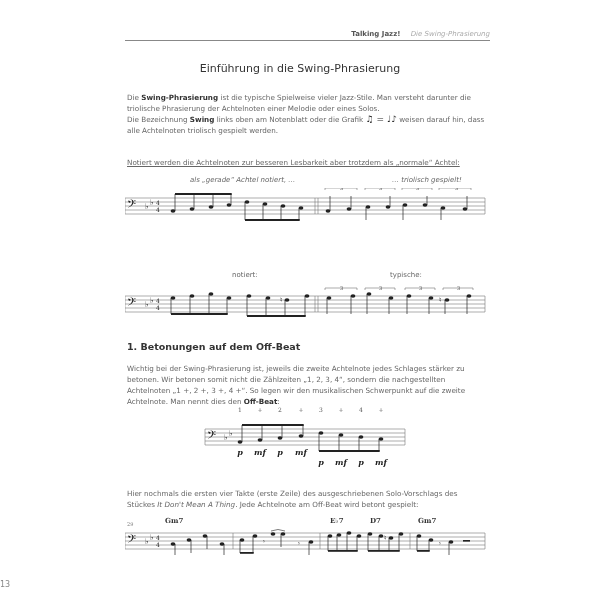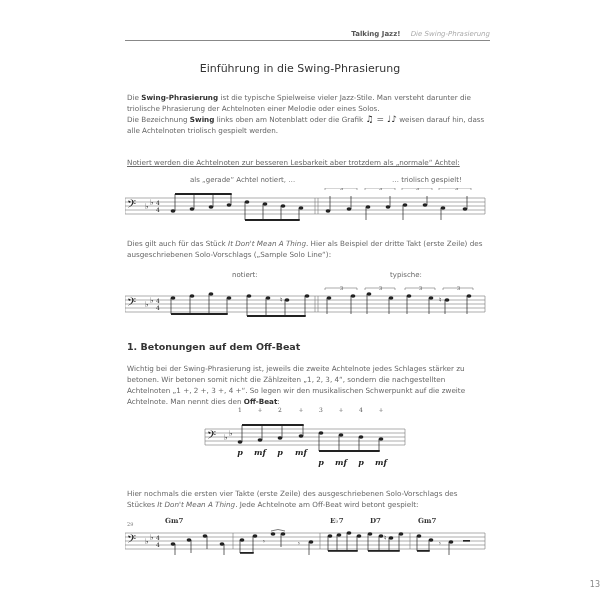--- a/index.html
+++ b/index.html
@@ -5,24 +5,24 @@
   html,body{margin:0;padding:0;}
   body{width:600px;height:600px;background:#ffffff;position:relative;overflow:hidden;font-family:"DejaVu Sans","Liberation Sans",sans-serif;color:#555;}
   .page{position:absolute;left:0;top:0;width:600px;height:600px;}
   .running-head{position:absolute;right:110px;top:30px;font-size:7px;color:#777;}
   .running-head b{color:#555;font-weight:bold;margin-left:26px;}
   .running-head i{color:#aaa;font-style:italic;margin-left:8px;}
   .head-rule{position:absolute;left:125px;right:110px;top:40px;height:1px;background:#888;}
   h1{position:absolute;left:0;right:0;top:62px;margin:0;text-align:center;font-size:11px;font-weight:normal;color:#333;}
   .para{position:absolute;left:127px;width:360px;font-size:7.2px;line-height:11px;color:#666;margin:0;}
   .para b{color:#333;}
-  .caption{position:absolute;font-size:7px;color:#666;}
+  .caption{position:absolute;font-size:7px;font-style:italic;color:#666;}
   .caption.up{font-style:normal;}
   h2{position:absolute;left:127px;top:341px;margin:0;font-size:9.5px;font-weight:bold;color:#333;}
-  .pagenum{position:absolute;left:0;right:0;top:580px;text-align:right;font-size:8px;color:#888;}
+  .pagenum{position:absolute;left:0;right:0;top:580px;text-align:left;font-size:8px;color:#888;}
   svg text{font-family:"DejaVu Serif","Liberation Serif",serif;}
 </style>
 </head>
 <body>
 
 <div class="page">
 
   <div class="running-head">
     <b>Talking Jazz!</b>
     <i>Die Swing-Phrasierung</i>
@@ -103,23 +103,20 @@
         <path d="M314 2 V0 H346 V2"></path>
     </g>
     <g font-size="5" fill="#555">
       <text x="215" y="2">3</text>
         <text x="254" y="2">3</text>
         <text x="291" y="2">3</text>
         <text x="330" y="2">3</text>
     </g>
   </svg>
 
-  <p class="para" style="top:238px;">
-    <span>Dies gilt auch für das Stück </span><i>It Don't Mean A Thing</i><span>. Hier als Beispiel der dritte Takt (erste Zeile) des ausgeschriebenen Solo-Vorschlags („Sample Solo Line“):</span>
-  </p>
   <div class="caption up" style="left:232px;top:271px;">notiert:</div>
   <div class="caption up" style="left:390px;top:271px;">typische:</div>
 
   <svg style="position:absolute;left:125px;top:284px;" width="365" height="34" viewBox="0 0 365 34">
     <g stroke="#777" stroke-width="0.6">
       <line x1="0" y1="12" x2="360" y2="12"></line>
         <line x1="0" y1="16" x2="360" y2="16"></line>
         <line x1="0" y1="20" x2="360" y2="20"></line>
         <line x1="0" y1="24" x2="360" y2="24"></line>
         <line x1="0" y1="28" x2="360" y2="28"></line>

